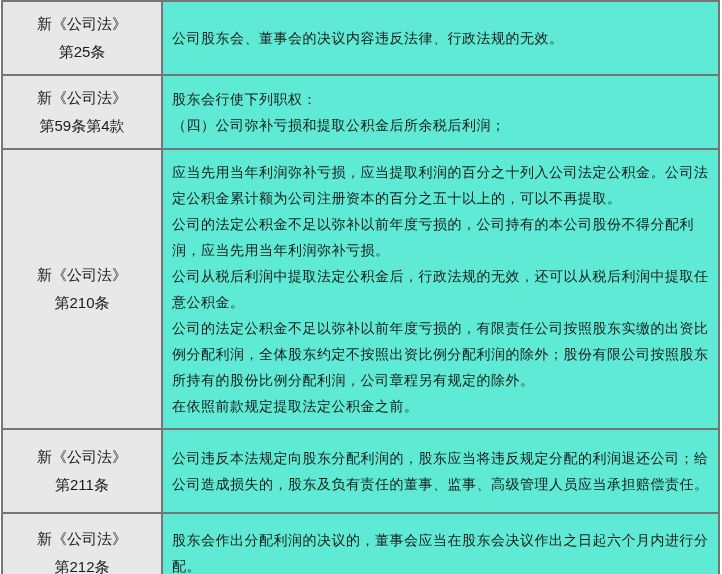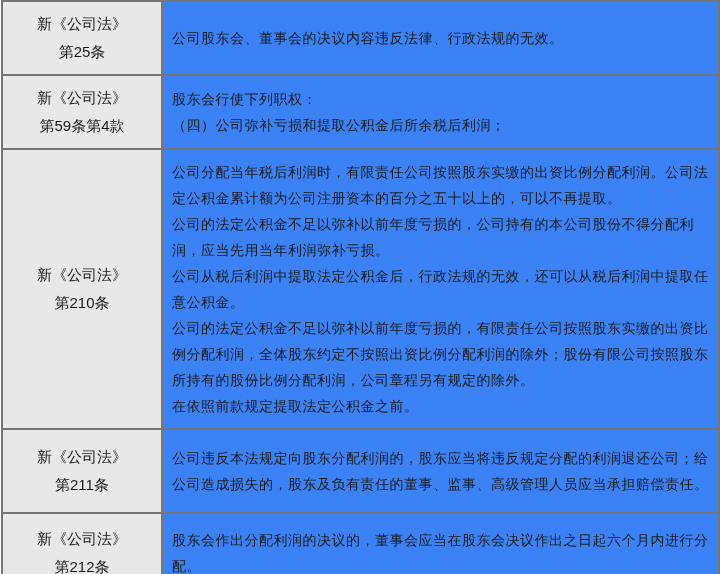--- a/index.html
+++ b/index.html
@@ -32,21 +32,21 @@
     text-align: center;
     vertical-align: middle;
     font-size: 15px;
     padding: 8px 6px;
   }
   .article-line {
     line-height: 28px;
     white-space: nowrap;
   }
   td.content-cell {
-    background: #3b82f6;
+    background: #5eead4;
     vertical-align: middle;
     font-size: 14px;
     line-height: 26px;
     padding: 9px 8px 9px 9px;
     text-align: left;
     letter-spacing: 0.5px;
   }
   .para { margin: 0; }
   
   tr[data-name="table-row"]:nth-child(1) { height: 62px; }
@@ -79,21 +79,21 @@
             <div class="para" data-name="paragraph">股东会行使下列职权：</div>
             <div class="para" data-name="paragraph">（四）公司弥补亏损和提取公积金后所余税后利润；</div>
           </td>
   </tr>
         <tr data-name="table-row">
     <td class="article-cell" data-name="article-cell">
             <div class="article-line" data-name="article-law-name">新《公司法》</div>
             <div class="article-line" data-name="article-number">第210条</div>
           </td>
     <td class="content-cell" data-name="content-cell">
-            <div class="para" data-name="paragraph">公司分配当年税后利润时，有限责任公司按照股东实缴的出资比例分配利润。公司法定公积金累计额为公司注册资本的百分之五十以上的，可以不再提取。</div>
+            <div class="para" data-name="paragraph">应当先用当年利润弥补亏损，应当提取利润的百分之十列入公司法定公积金。公司法定公积金累计额为公司注册资本的百分之五十以上的，可以不再提取。</div>
             <div class="para" data-name="paragraph">公司的法定公积金不足以弥补以前年度亏损的，公司持有的本公司股份不得分配利润，应当先用当年利润弥补亏损。</div>
             <div class="para" data-name="paragraph">公司从税后利润中提取法定公积金后，行政法规的无效，还可以从税后利润中提取任意公积金。</div>
             <div class="para" data-name="paragraph">公司的法定公积金不足以弥补以前年度亏损的，有限责任公司按照股东实缴的出资比例分配利润，全体股东约定不按照出资比例分配利润的除外；股份有限公司按照股东所持有的股份比例分配利润，公司章程另有规定的除外。</div>
             <div class="para" data-name="paragraph">在依照前款规定提取法定公积金之前。</div>
           </td>
   </tr>
         <tr data-name="table-row">
     <td class="article-cell" data-name="article-cell">
             <div class="article-line" data-name="article-law-name">新《公司法》</div>
             <div class="article-line" data-name="article-number">第211条</div>

